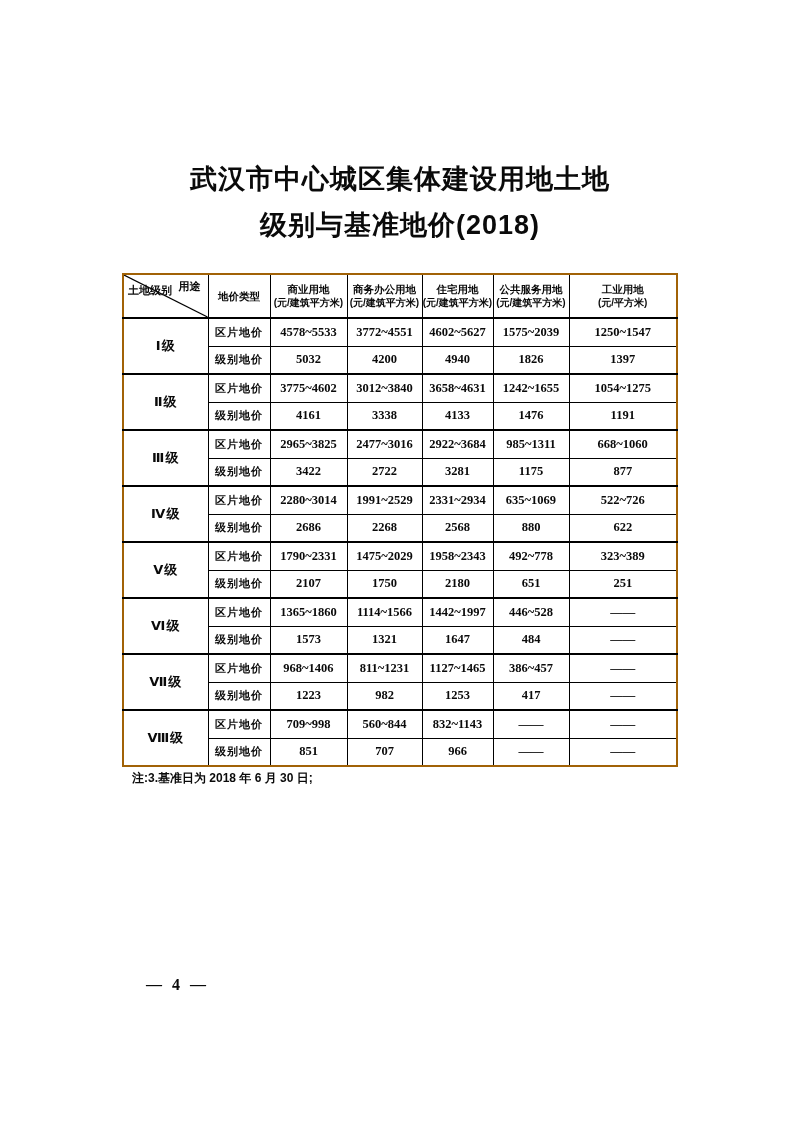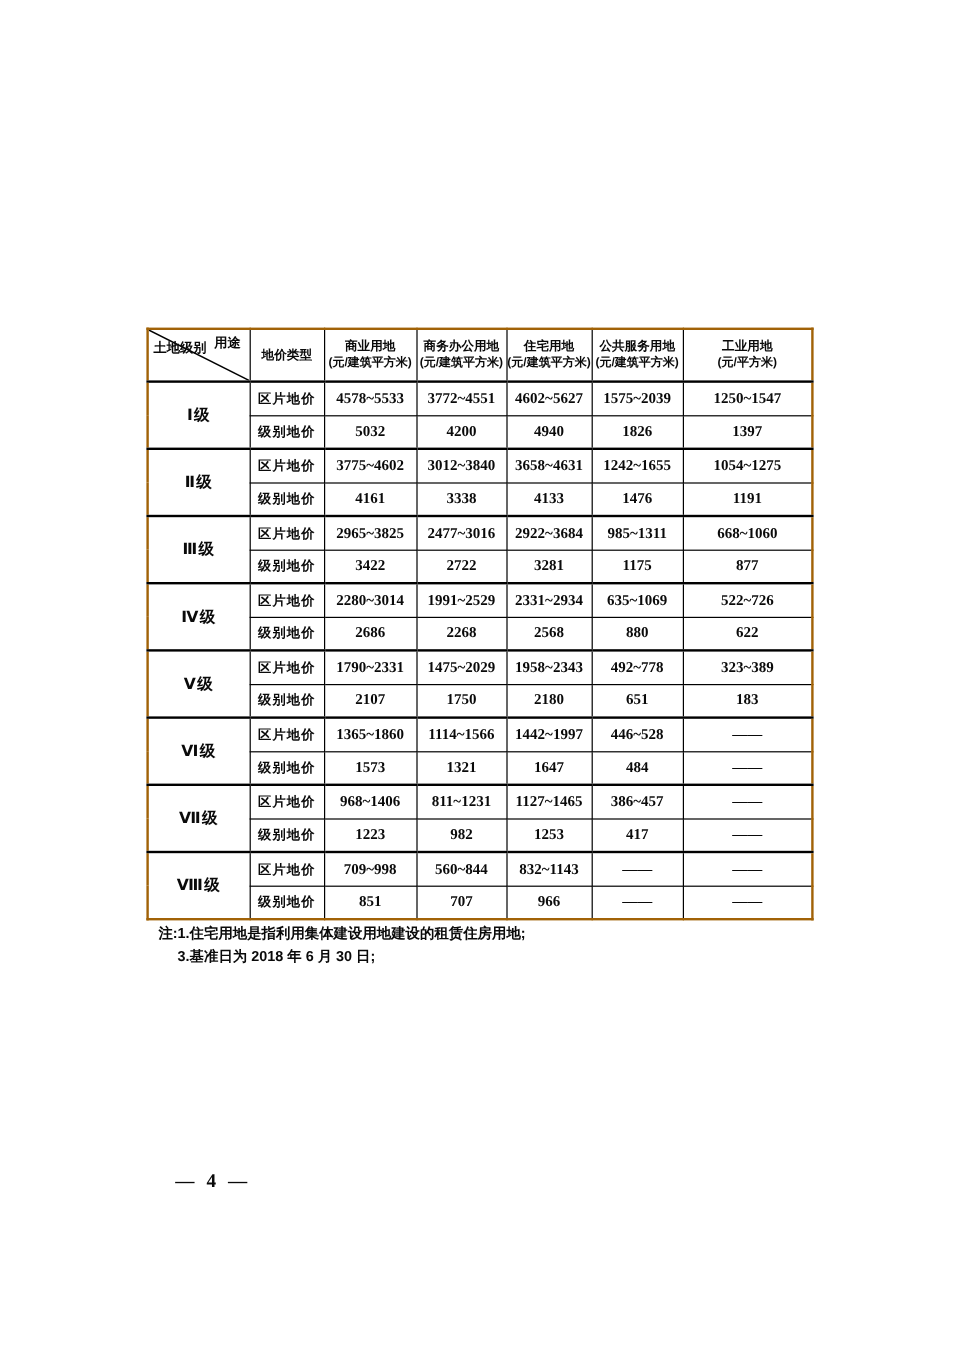--- a/index.html
+++ b/index.html
@@ -62,20 +62,24 @@
     position:absolute; left:146px; top:976px;
     font-size:16px; font-weight:bold; letter-spacing:3px;
     font-family:"Liberation Serif","DejaVu Serif",serif;
   }
 </style>
 </head>
 <body>
 
 <div class="page">
 
+  <h1 class="title">
+    <span class="title-line">武汉市中心城区集体建设用地土地</span>
+    <span class="title-line">级别与基准地价(2018)</span>
+  </h1>
 
   <table class="price-table">
     <colgroup>
       <col style="width:85px">
         <col style="width:62px">
         <col style="width:77px">
       <col style="width:75px">
         <col style="width:71px">
         <col style="width:76px">
       <col style="width:108px">
@@ -189,21 +193,21 @@
           <td class="value-cell">1958~2343</td>
           <td class="value-cell">492~778</td>
           <td class="value-cell">323~389</td>
         </tr>
         <tr>
           <td class="type-cell">级别地价</td>
           <td class="value-cell">2107</td>
           <td class="value-cell">1750</td>
           <td class="value-cell">2180</td>
           <td class="value-cell">651</td>
-          <td class="value-cell">183</td>
+          <td class="value-cell">251</td>
         </tr>
         <tr class="group-start">
           <td rowspan="2" class="level-cell">Ⅵ级</td>
           <td class="type-cell">区片地价</td>
           <td class="value-cell">1365~1860</td>
           <td class="value-cell">1114~1566</td>
           <td class="value-cell">1442~1997</td>
           <td class="value-cell">446~528</td>
           <td class="value-cell">——</td>
         </tr>
@@ -248,20 +252,19 @@
           <td class="value-cell">966</td>
           <td class="value-cell">——</td>
           <td class="value-cell">——</td>
         </tr>
       </tbody>
   </table>
 
   <div class="notes">
     <span class="notes-prefix">注:</span>
     <div class="notes-items">
-        <div class="note-item">1.住宅用地是指利用集体建设用地建设的租赁住房用地;</div>
         <div class="note-item">3.基准日为 2018 年 6 月 30 日;</div>
       </div>
   </div>
 
   <div class="page-number">— 4 —</div>
 
 </div>
 
 </body></html>

